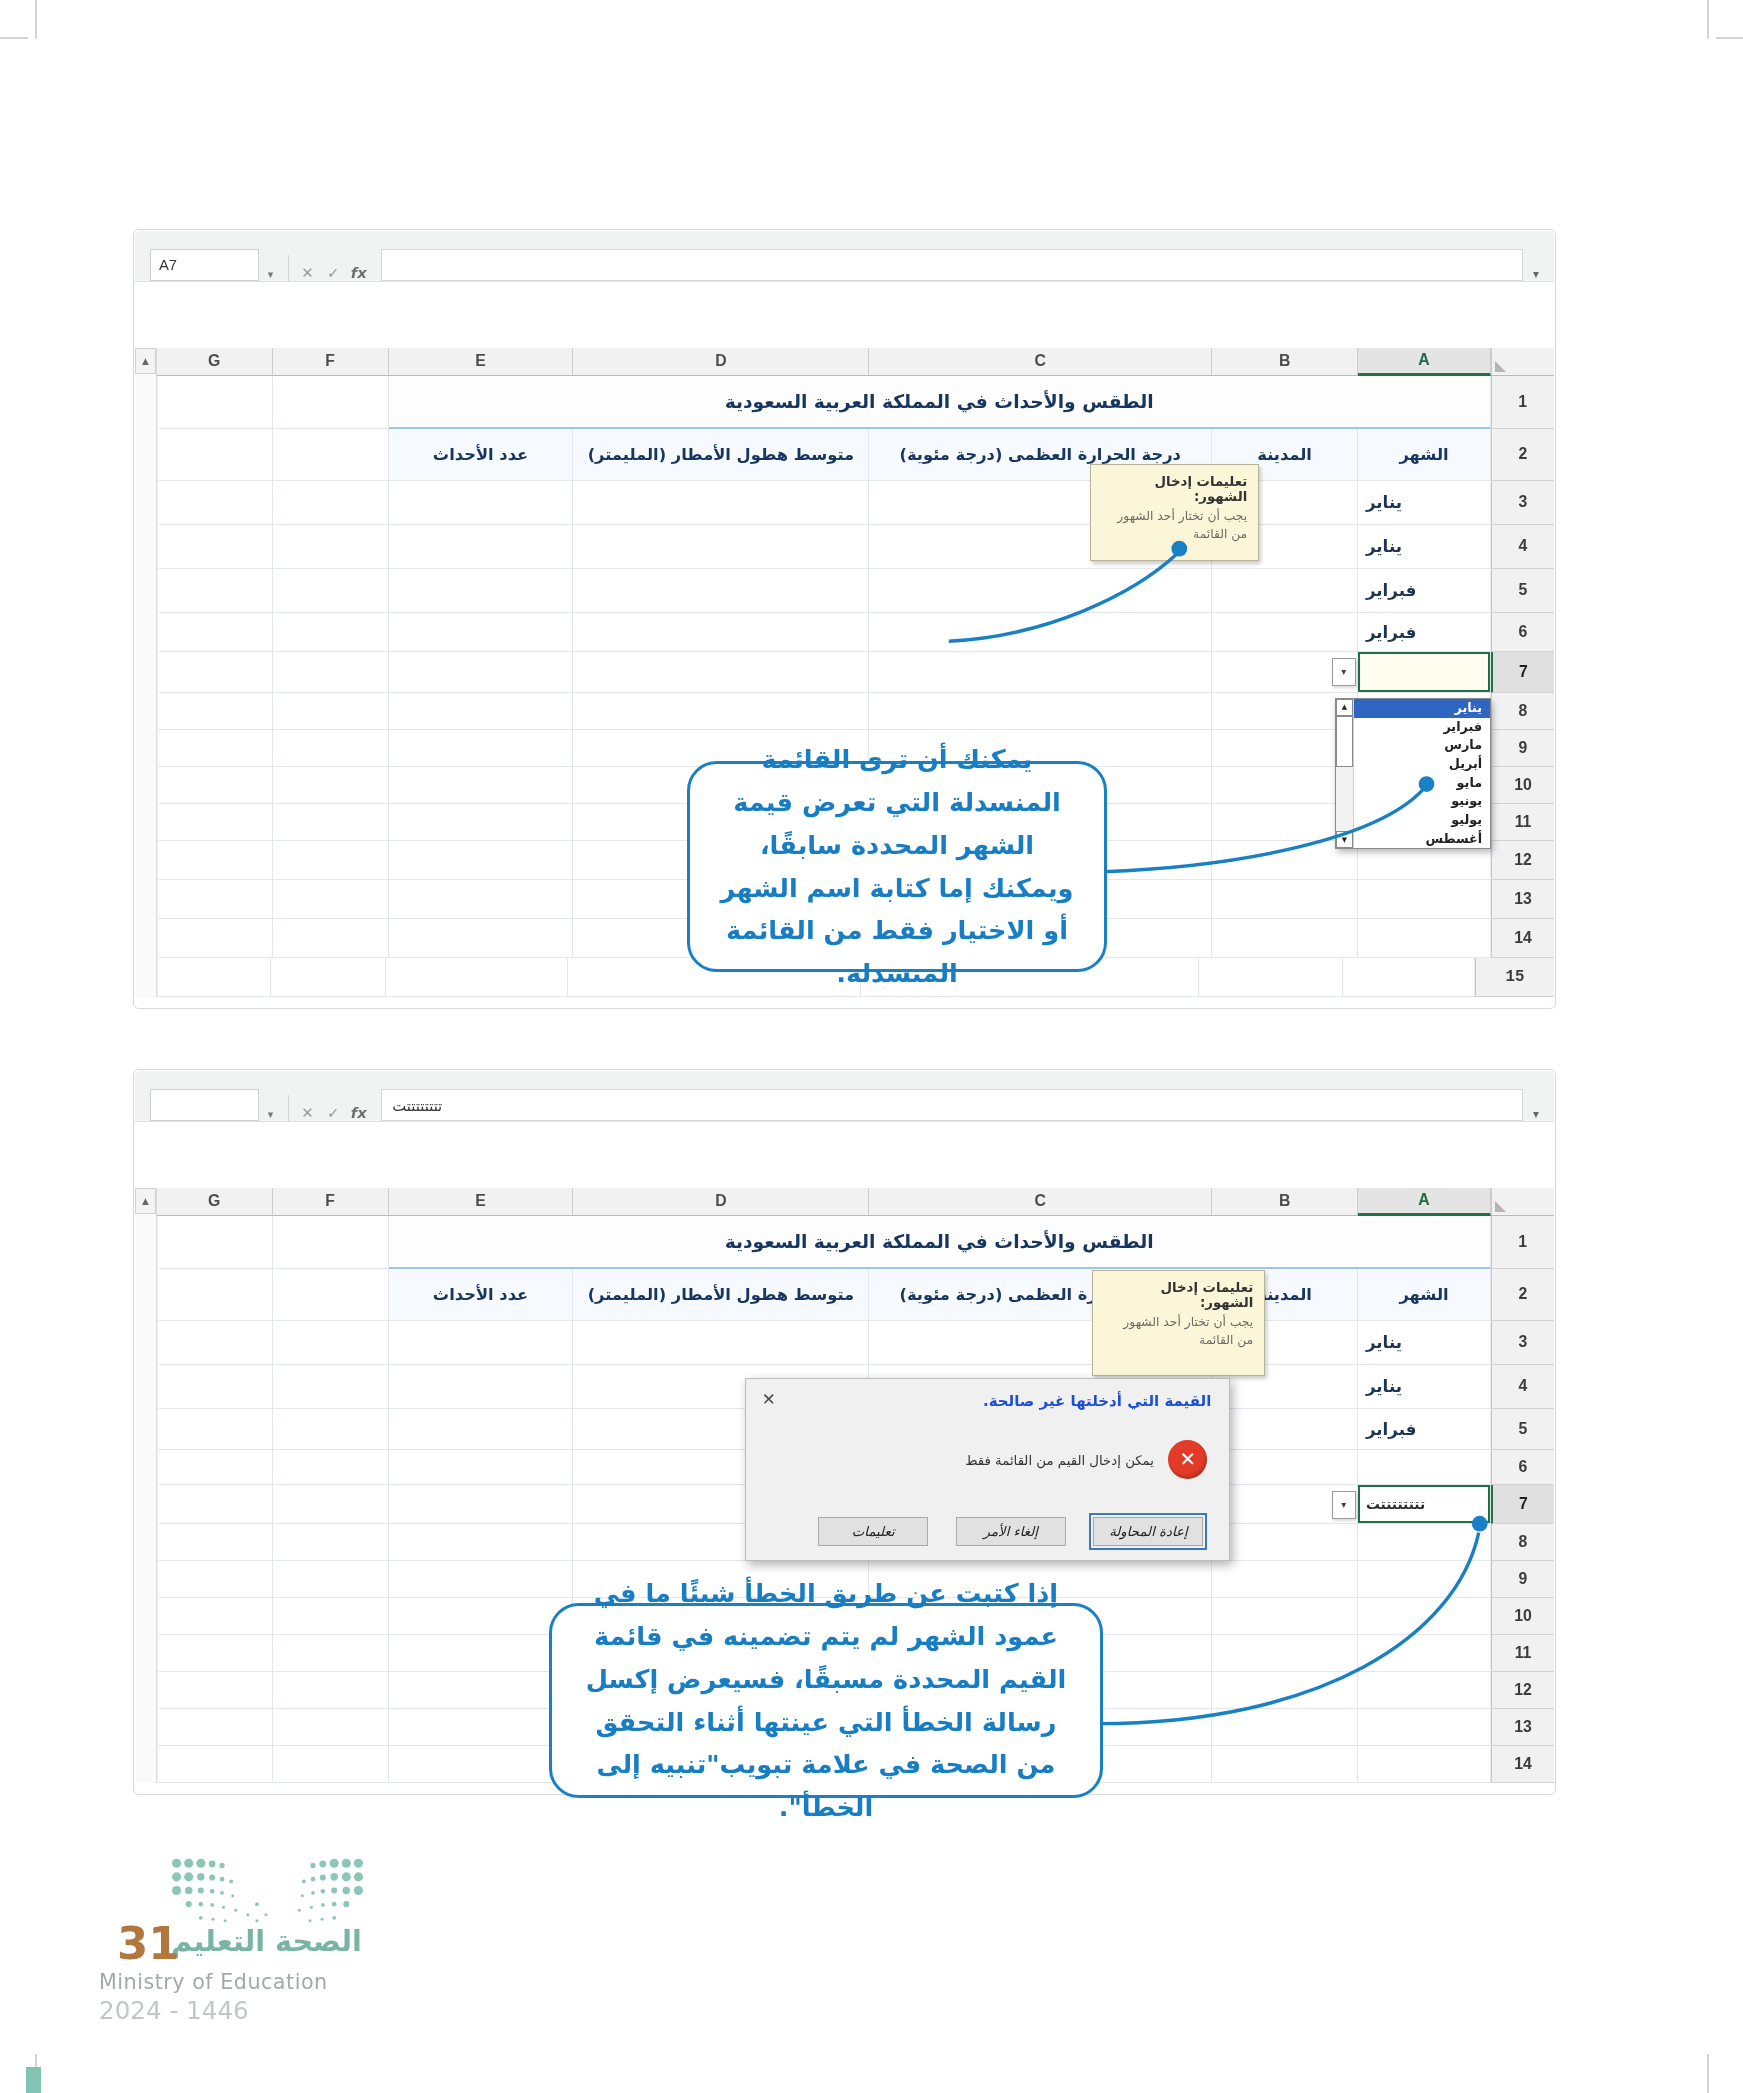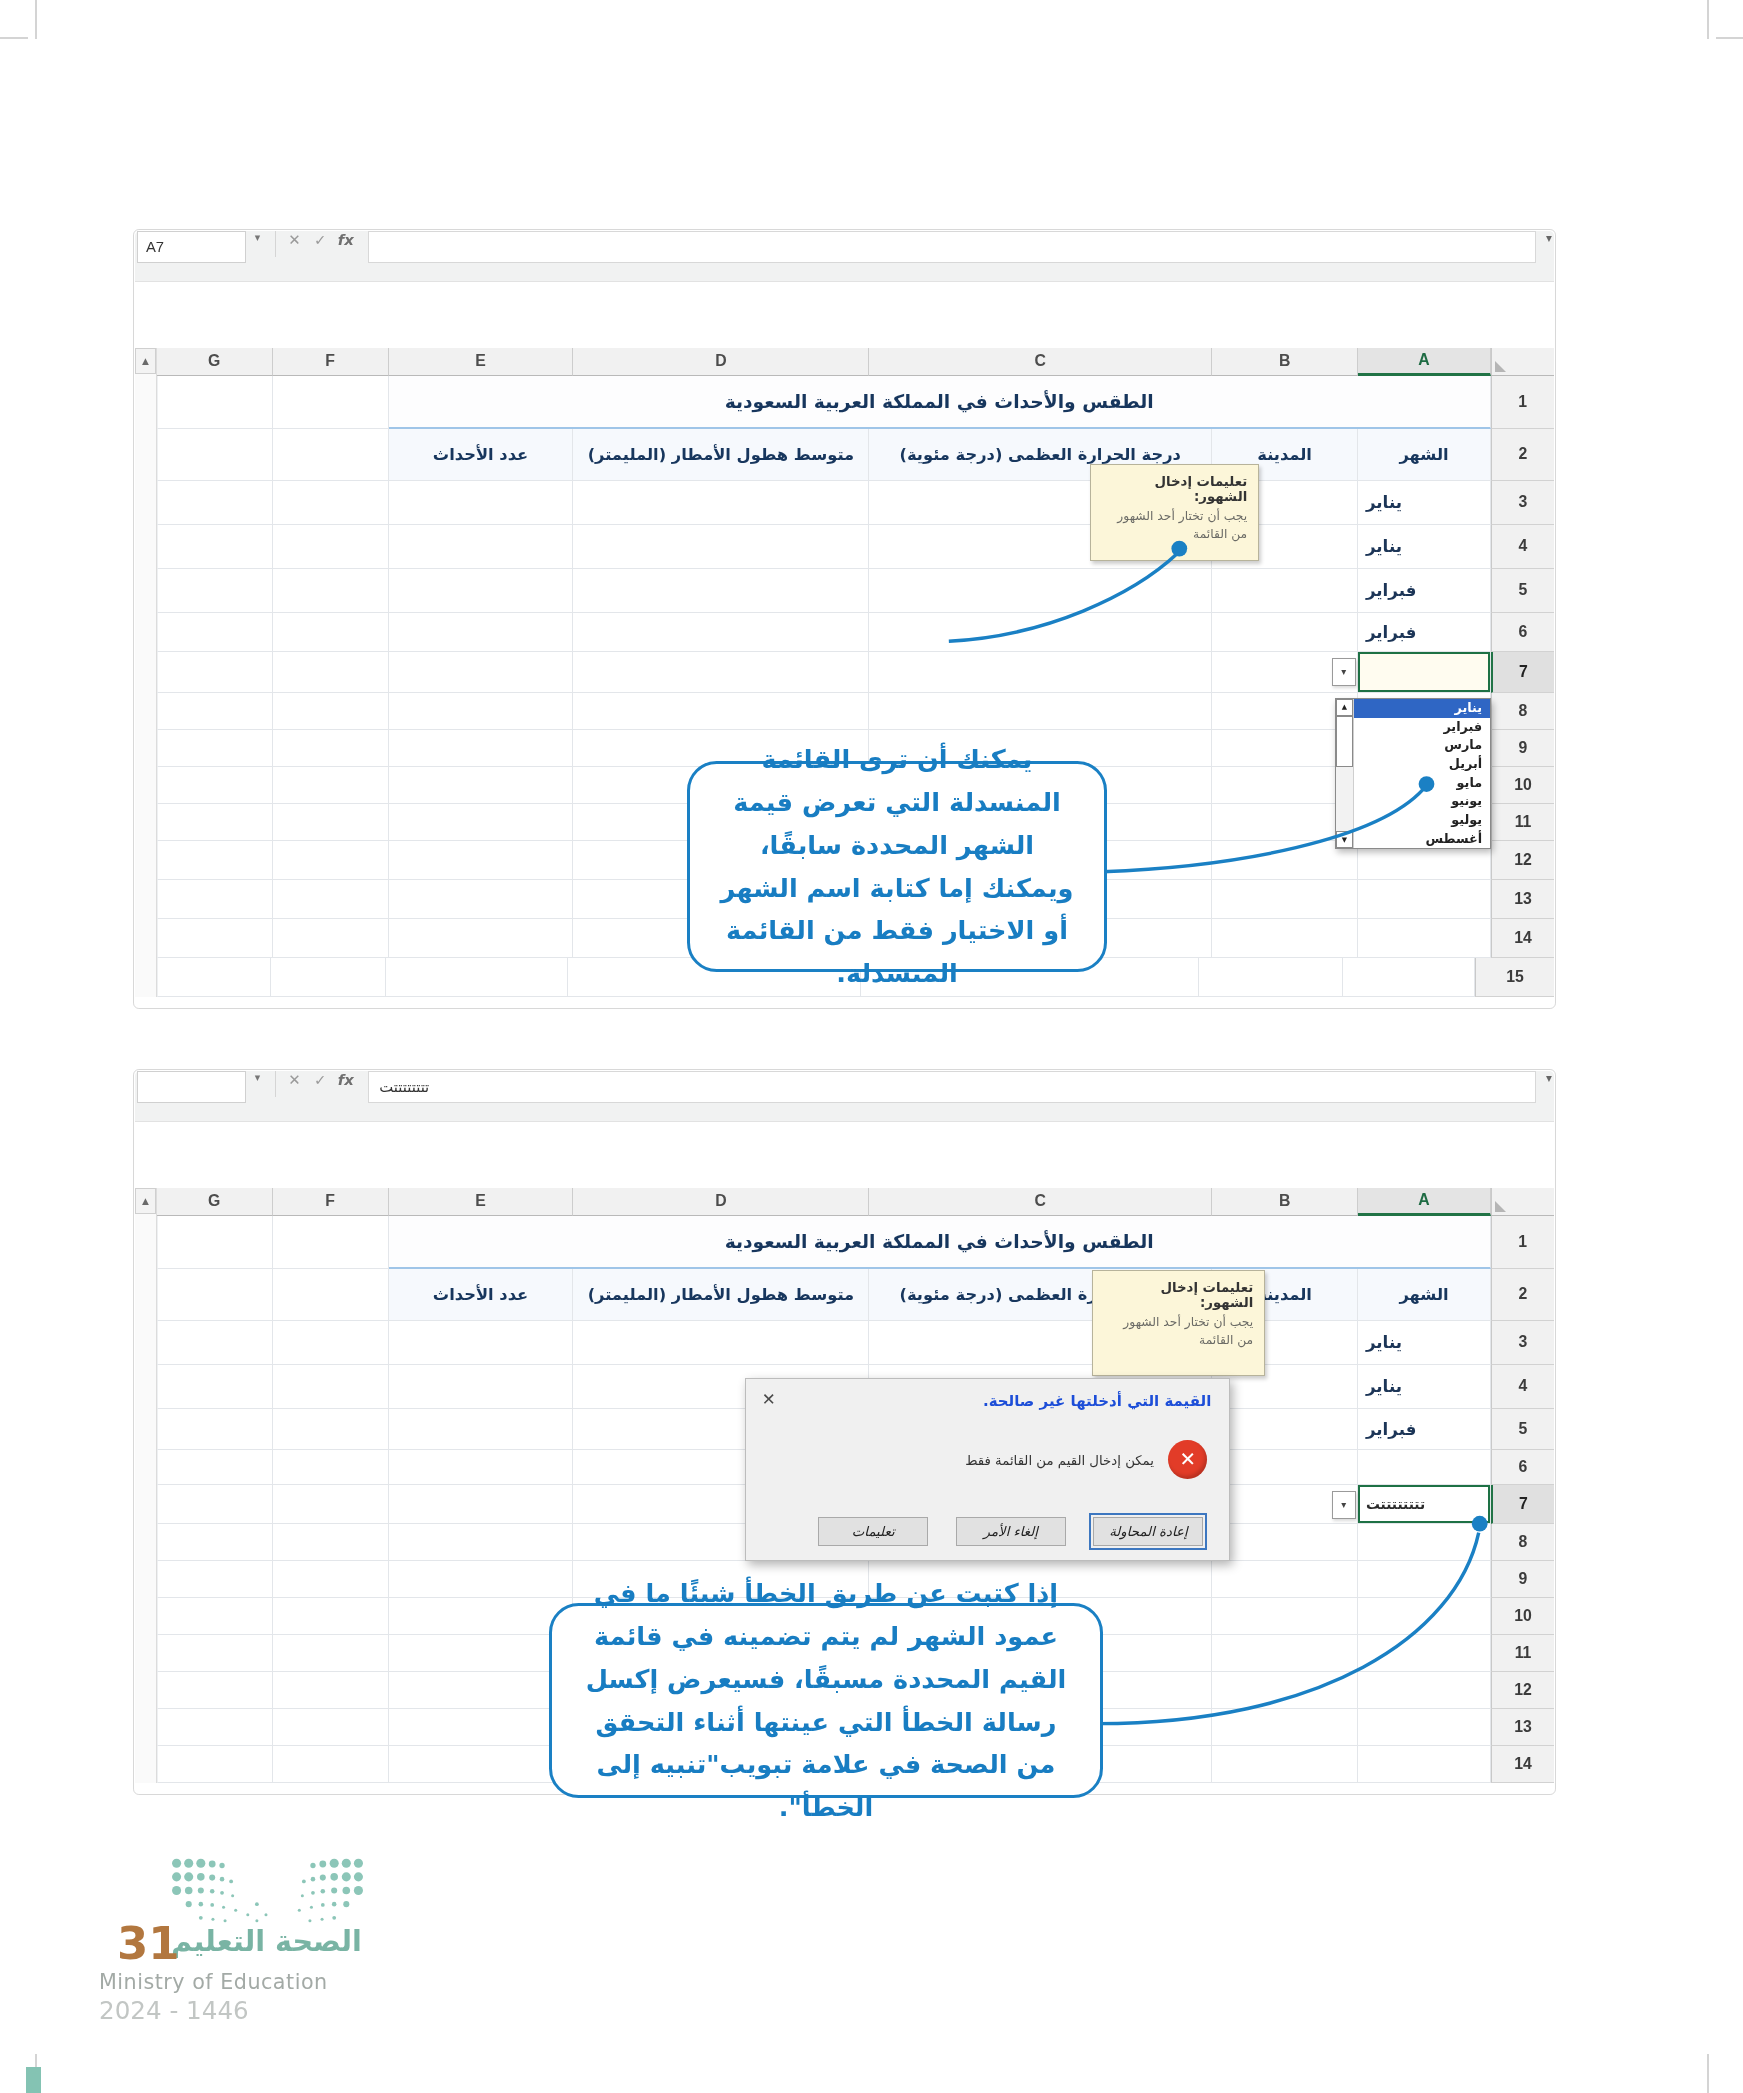--- a/index.html
+++ b/index.html
@@ -10,22 +10,22 @@
   .cm-teal{position:absolute;left:25.6px;top:2067px;width:15.8px;height:26.6px;background:#84c3b3;}
   
   .intro{position:absolute;right:116px;top:91px;width:1517px;direction:rtl;text-align:right;
          font-size:26.6px;font-weight:700;color:#111;line-height:39px;}
   
   .panel{position:absolute;left:133px;width:1421px;background:#fff;border:1px solid #d8d8d8;
          border-radius:5.9px;z-index:1;}
   .p1{top:229px;height:778px;}
   .p2{top:1069px;height:724px;}
   .toolbar{position:absolute;left:1px;top:1px;right:1px;height:51px;background:#f1f2f2;
-           border-bottom:1px solid #e2e2e2;border-radius:4.9px 4.9px 0 0;display:flex;align-items:flex-start;
-           padding:0 2px;box-sizing:border-box;}
+           border-bottom:1px solid #e2e2e2;border-radius:4.9px 4.9px 0 0;display:flex;align-items:flex-end;
+           padding:0 15px;box-sizing:border-box;}
   .namebox{width:91px;height:29.6px;background:#fff;border:1px solid #d0d0d0;display:flex;align-items:center;
            padding:0 7.9px;font-size:14.8px;color:#333;font-family:"Liberation Sans",sans-serif;}
   .nb-arrow{margin:0 8.9px;color:#777;font-size:10.8px;}
   .tb-sep{width:1px;height:25.6px;background:#d5d5d5;margin:0 5.9px;}
   .tb-ico{width:25.6px;text-align:center;color:#9a9a9a;font-size:14.8px;}
   .tb-ico.fx{font-style:italic;font-weight:700;color:#6f6f6f;}
   .fbar{flex:1;height:29.6px;background:#fff;border:1px solid #d8d8d8;margin:0 9.9px;display:flex;
         align-items:center;justify-content:flex-end;padding:0 9.9px;direction:rtl;}
   .fval{font-size:14.8px;color:#333;letter-spacing:-0.5px;}
   .fbar-expand{color:#666;font-size:11.8px;}
@@ -297,21 +297,21 @@
             <div class="gut" style="width: 63px;">14</div>
           </div>
           <div class="grow" style="height: 39px;">
             <div class="cell" style="width: 116px;"></div>
             <div class="cell" style="width: 116px;"></div>
             <div class="cell" style="width: 185px;"></div>
             <div class="cell" style="width: 296px;"></div>
             <div class="cell" style="width: 343px;"></div>
             <div class="cell" style="width: 146px;"></div>
             <div class="cell acell" style="width: 133px;"></div>
-            <div class="gut" style="width: 80px;">15</div>
+            <div class="gut" style="width: 80px; font-family: Liberation Mono, monospace;">15</div>
           </div>
         </div>
       </div>
 
     <div class="tooltip t1">
       <div class="tt-title">تعليمات إدخال الشهور:</div>
       <div class="tt-body">يجب أن تختار أحد الشهور من القائمة</div>
     </div>
 
     <div class="dd-btn b1">▾</div>

